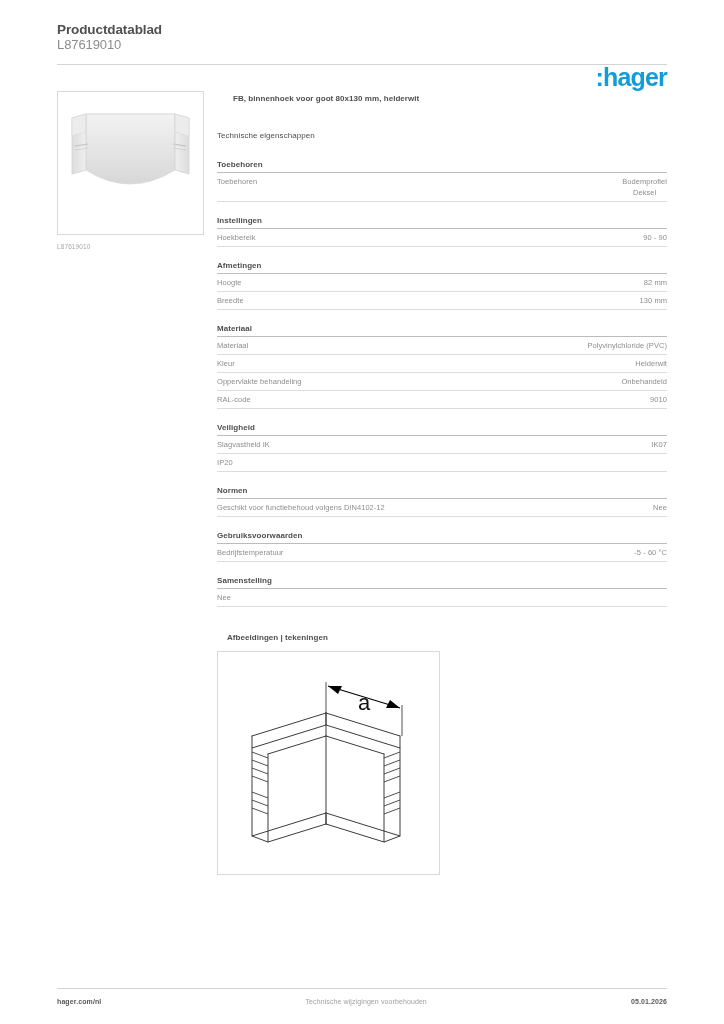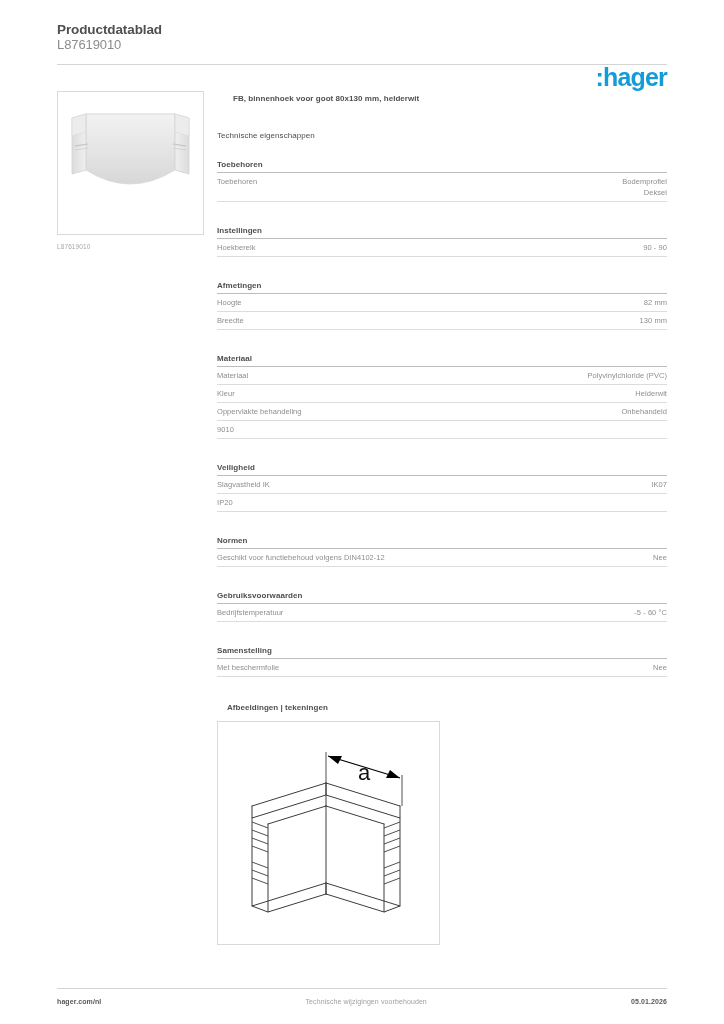--- a/index.html
+++ b/index.html
@@ -101,42 +101,42 @@
     margin: 0 0 28px 16px;
   }
   .section-intro {
     font-size: 8px;
     font-weight: normal;
     color: #4f4f51;
     letter-spacing: 0.05px;
     margin: 0 0 20px 0;
   }
 
-  .group { margin-bottom: 24px; }
+  .group { margin-bottom: 14px; }
   .group-title {
     font-size: 8px;
     font-weight: bold;
     color: #4f4f51;
     letter-spacing: 0.05px;
     padding-bottom: 3px;
     border-bottom: 1px solid #bcbcbe;
   }
   .row {
     display: flex;
     justify-content: space-between;
     align-items: flex-start;
     border-bottom: 1px solid #dcdcde;
     padding: 3px 0 3px 0;
     font-size: 7.5px;
     color: #8e8e90;
     line-height: 11px;
     letter-spacing: 0.05px;
   }
   .row .label { flex: 1 1 auto; padding-right: 12px; }
-  .row .value { flex: 0 0 auto; text-align: right; white-space: pre-line; }
+  .row .value { flex: 0 0 auto; text-align: center; white-space: pre-line; }
 
   
   .drawing-title {
     font-size: 8px;
     font-weight: bold;
     color: #4f4f51;
     letter-spacing: 0.05px;
     margin: 26px 0 9px 10px;
   }
   .drawing-box {
@@ -262,20 +262,21 @@
       </div>
       <div class="row">
         <span class="label">Kleur</span>
         <span class="value">Helderwit</span>
       </div>
       <div class="row">
         <span class="label">Oppervlakte behandeling</span>
         <span class="value">Onbehandeld</span>
       </div>
       <div class="row">
+        <span class="label">RAL-code</span>
         <span class="value">9010</span>
       </div>
     </div>
 
     <div class="group">
       <div class="group-title">Veiligheid</div>
       <div class="row">
         <span class="label">Slagvastheid IK</span>
         <span class="value">IK07</span>
       </div>
@@ -296,21 +297,20 @@
       <div class="group-title">Gebruiksvoorwaarden</div>
       <div class="row">
         <span class="label">Bedrijfstemperatuur</span>
         <span class="value">-5 - 60 °C</span>
       </div>
     </div>
 
     <div class="group">
       <div class="group-title">Samenstelling</div>
       <div class="row">
-        <span class="label">Met beschermfolie</span>
         <span class="value">Nee</span>
       </div>
     </div>
 
     <div class="drawing-title">Afbeeldingen | tekeningen</div>
     <div class="drawing-box">
       <svg width="221" height="222" viewBox="0 0 221 222">
         <g fill="none" stroke="#3c3c3c" stroke-width="1" stroke-linejoin="round" stroke-linecap="round">
 
           <path d="M108 61 L182 84"></path>

